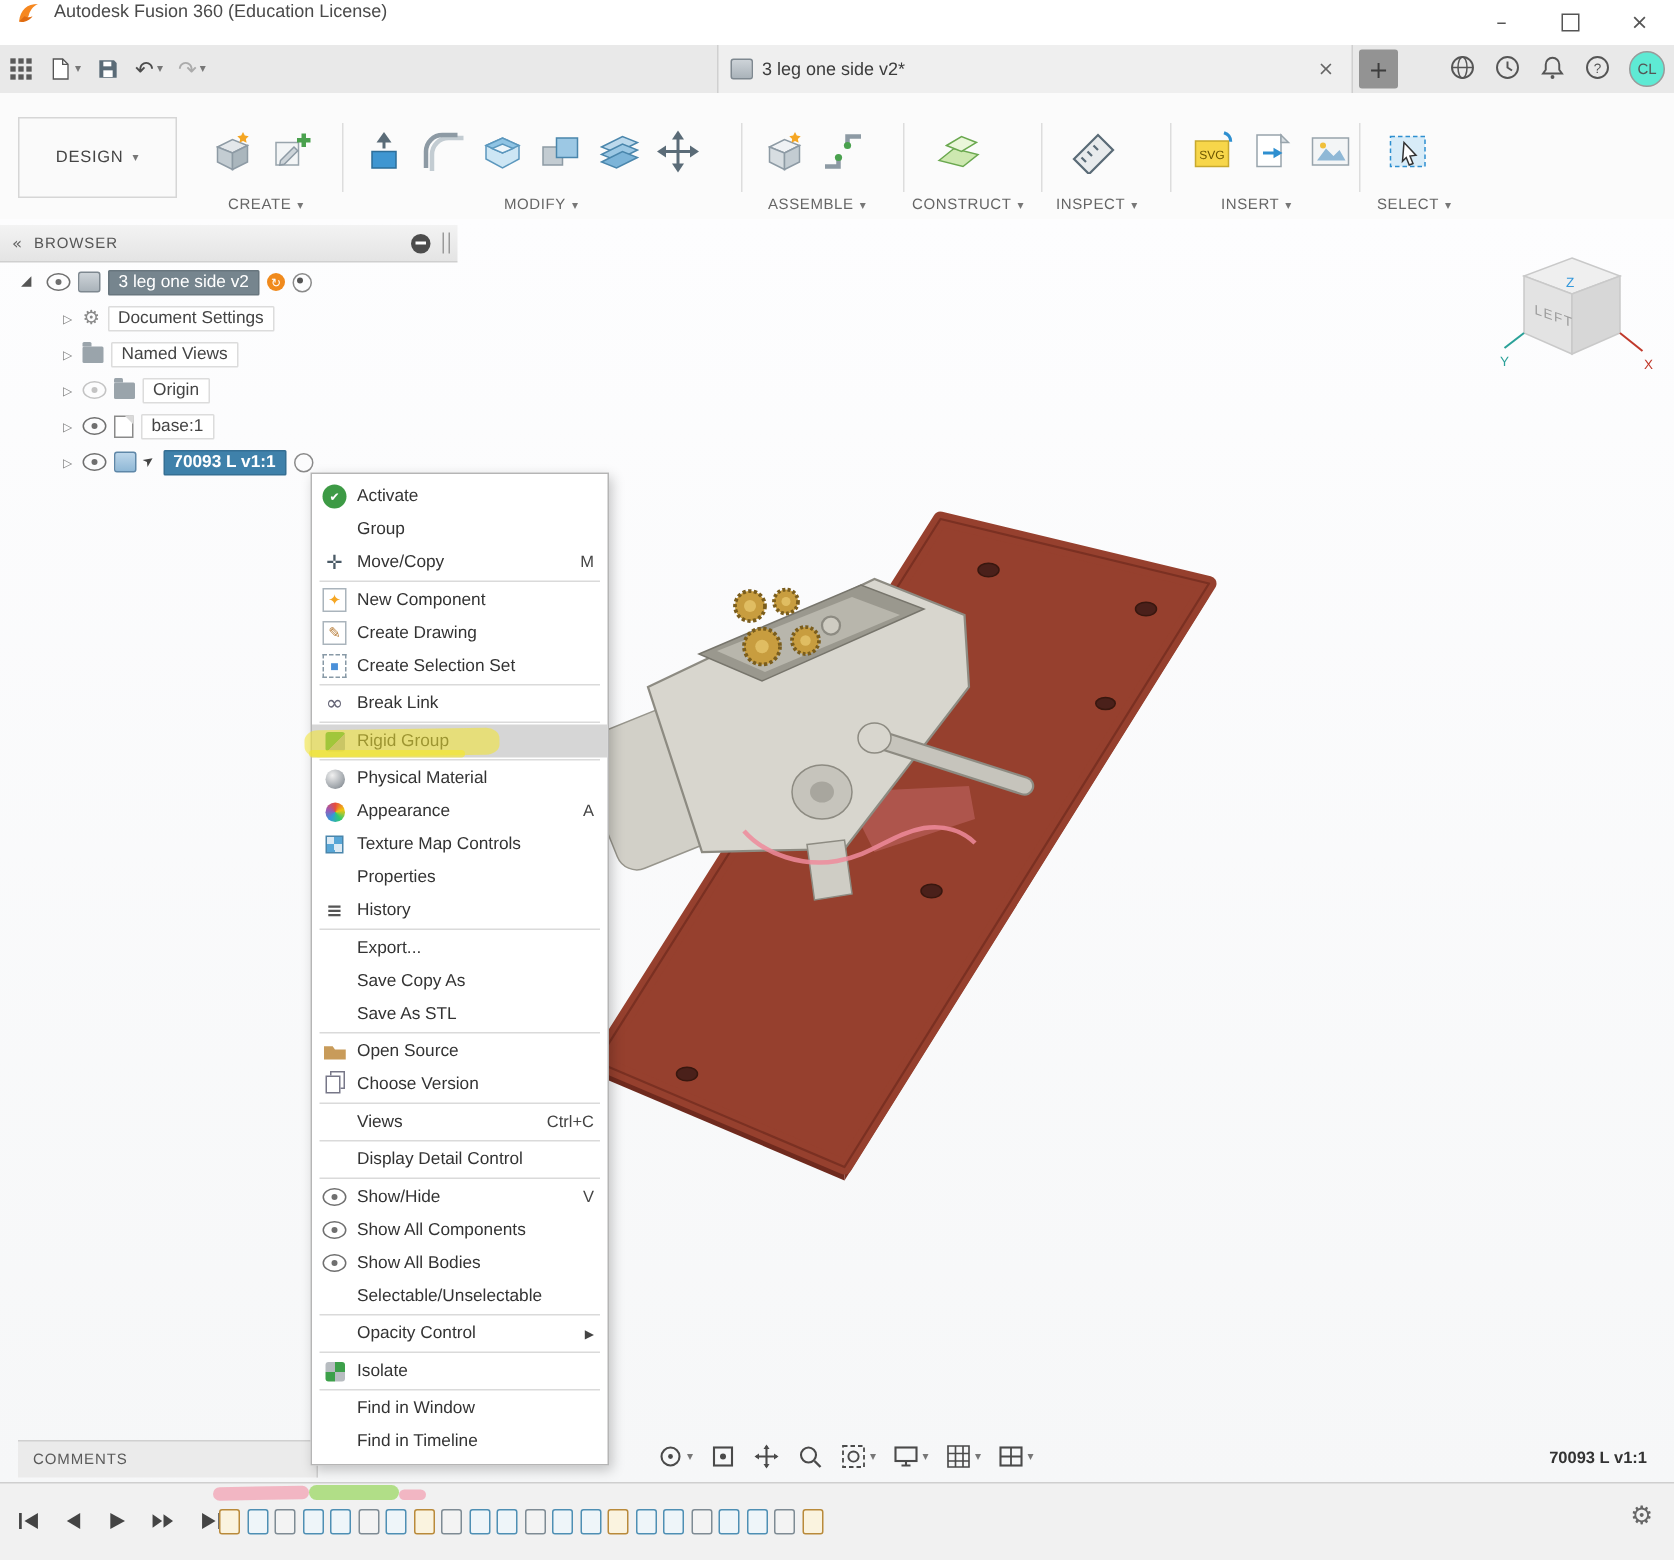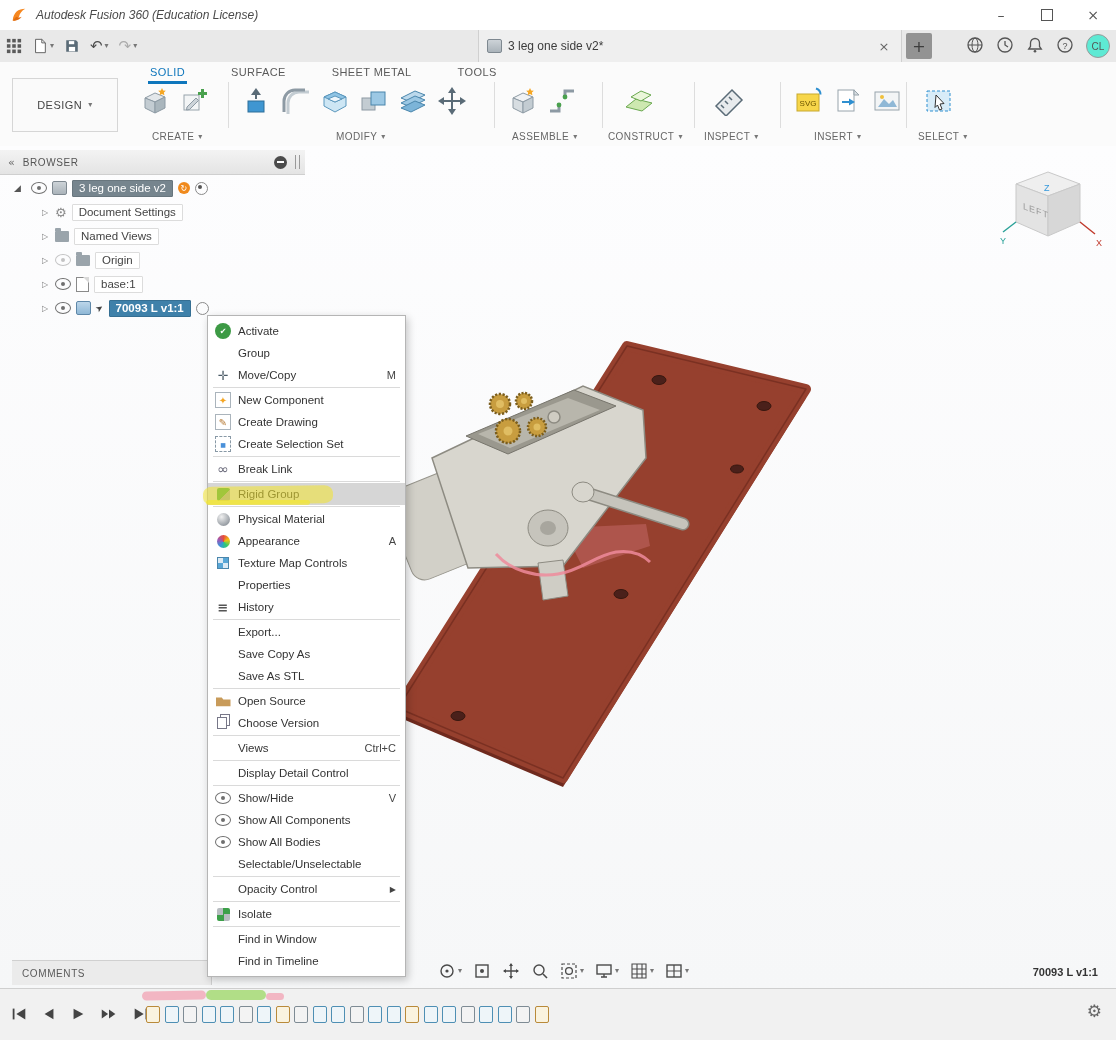--- a/index.html
+++ b/index.html
@@ -2,21 +2,21 @@
 <html><head>
 <meta charset="utf-8">
 <style>
   html,body{margin:0;padding:0;background:#888;}
   .app{position:relative;width:1116px;height:1040px;background:#fff;overflow:hidden;
        font-family:"Liberation Sans","DejaVu Sans",sans-serif;color:#333;font-size:12px;}
   .sym{font-family:"DejaVu Sans","Liberation Sans",sans-serif;}
 
   
   .titlebar{position:absolute;left:0;top:0;width:1116px;height:30px;background:#ffffff;
-            border-bottom:1px solid #e3e3e3;display:flex;align-items:center;font-style:italic;}
+            border-bottom:1px solid #e3e3e3;display:flex;align-items:flex-start;}
   .tb-logo{width:18px;height:18px;margin:0 8px 0 10px;}
   .tb-title{font-size:12px;color:#4a4a4a;}
   .win-controls{position:absolute;right:0;top:0;height:30px;display:flex;align-items:center;}
   .win-btn{width:46px;height:30px;display:flex;align-items:center;justify-content:center;color:#555;font-size:14px;}
   .win-max-box{width:10px;height:10px;border:1.2px solid #555;}
 
   
   .topbar{position:absolute;left:0;top:30px;width:1116px;height:32px;background:#e9e9e9;border-bottom:1px solid #d2d2d2;}
   .qat-left{position:absolute;left:6px;top:0;height:32px;display:flex;align-items:center;gap:10px;}
   .qat-btn{display:flex;align-items:center;gap:2px;color:#555;}
@@ -241,26 +241,20 @@
       <span class="avatar">CL</span>
     </div>
   </div>
 
   <div class="ribbon">
     <div class="design-btn">
       <span>DESIGN</span>
       <span class="caret sym">▾</span>
     </div>
 
-    <div class="rtabs">
-      <div class="rtab active">SOLID</div>
-      <div class="rtab">SURFACE</div>
-      <div class="rtab">SHEET METAL</div>
-      <div class="rtab">TOOLS</div>
-    </div>
 
     <div class="icon-row" style="left:138px">
       <span>
           <svg class="ric" viewBox="0 0 34 30">
         <polygon points="7,12 17,7 27,11 17,16" fill="#e3e7ea" stroke="#8d9aa4"></polygon>
             <polygon points="7,12 17,16 17,27 7,22" fill="#c3ccd2" stroke="#8d9aa4"></polygon>
         <polygon points="17,16 27,11 27,22 17,27" fill="#aab6bd" stroke="#8d9aa4"></polygon>
         <path d="M24 2l1.2 2.4 2.6.4-1.9 1.8.5 2.6-2.4-1.2-2.3 1.2.4-2.6-1.9-1.8 2.6-.4z" fill="#f5a623"></path>
           </svg>
         </span>

